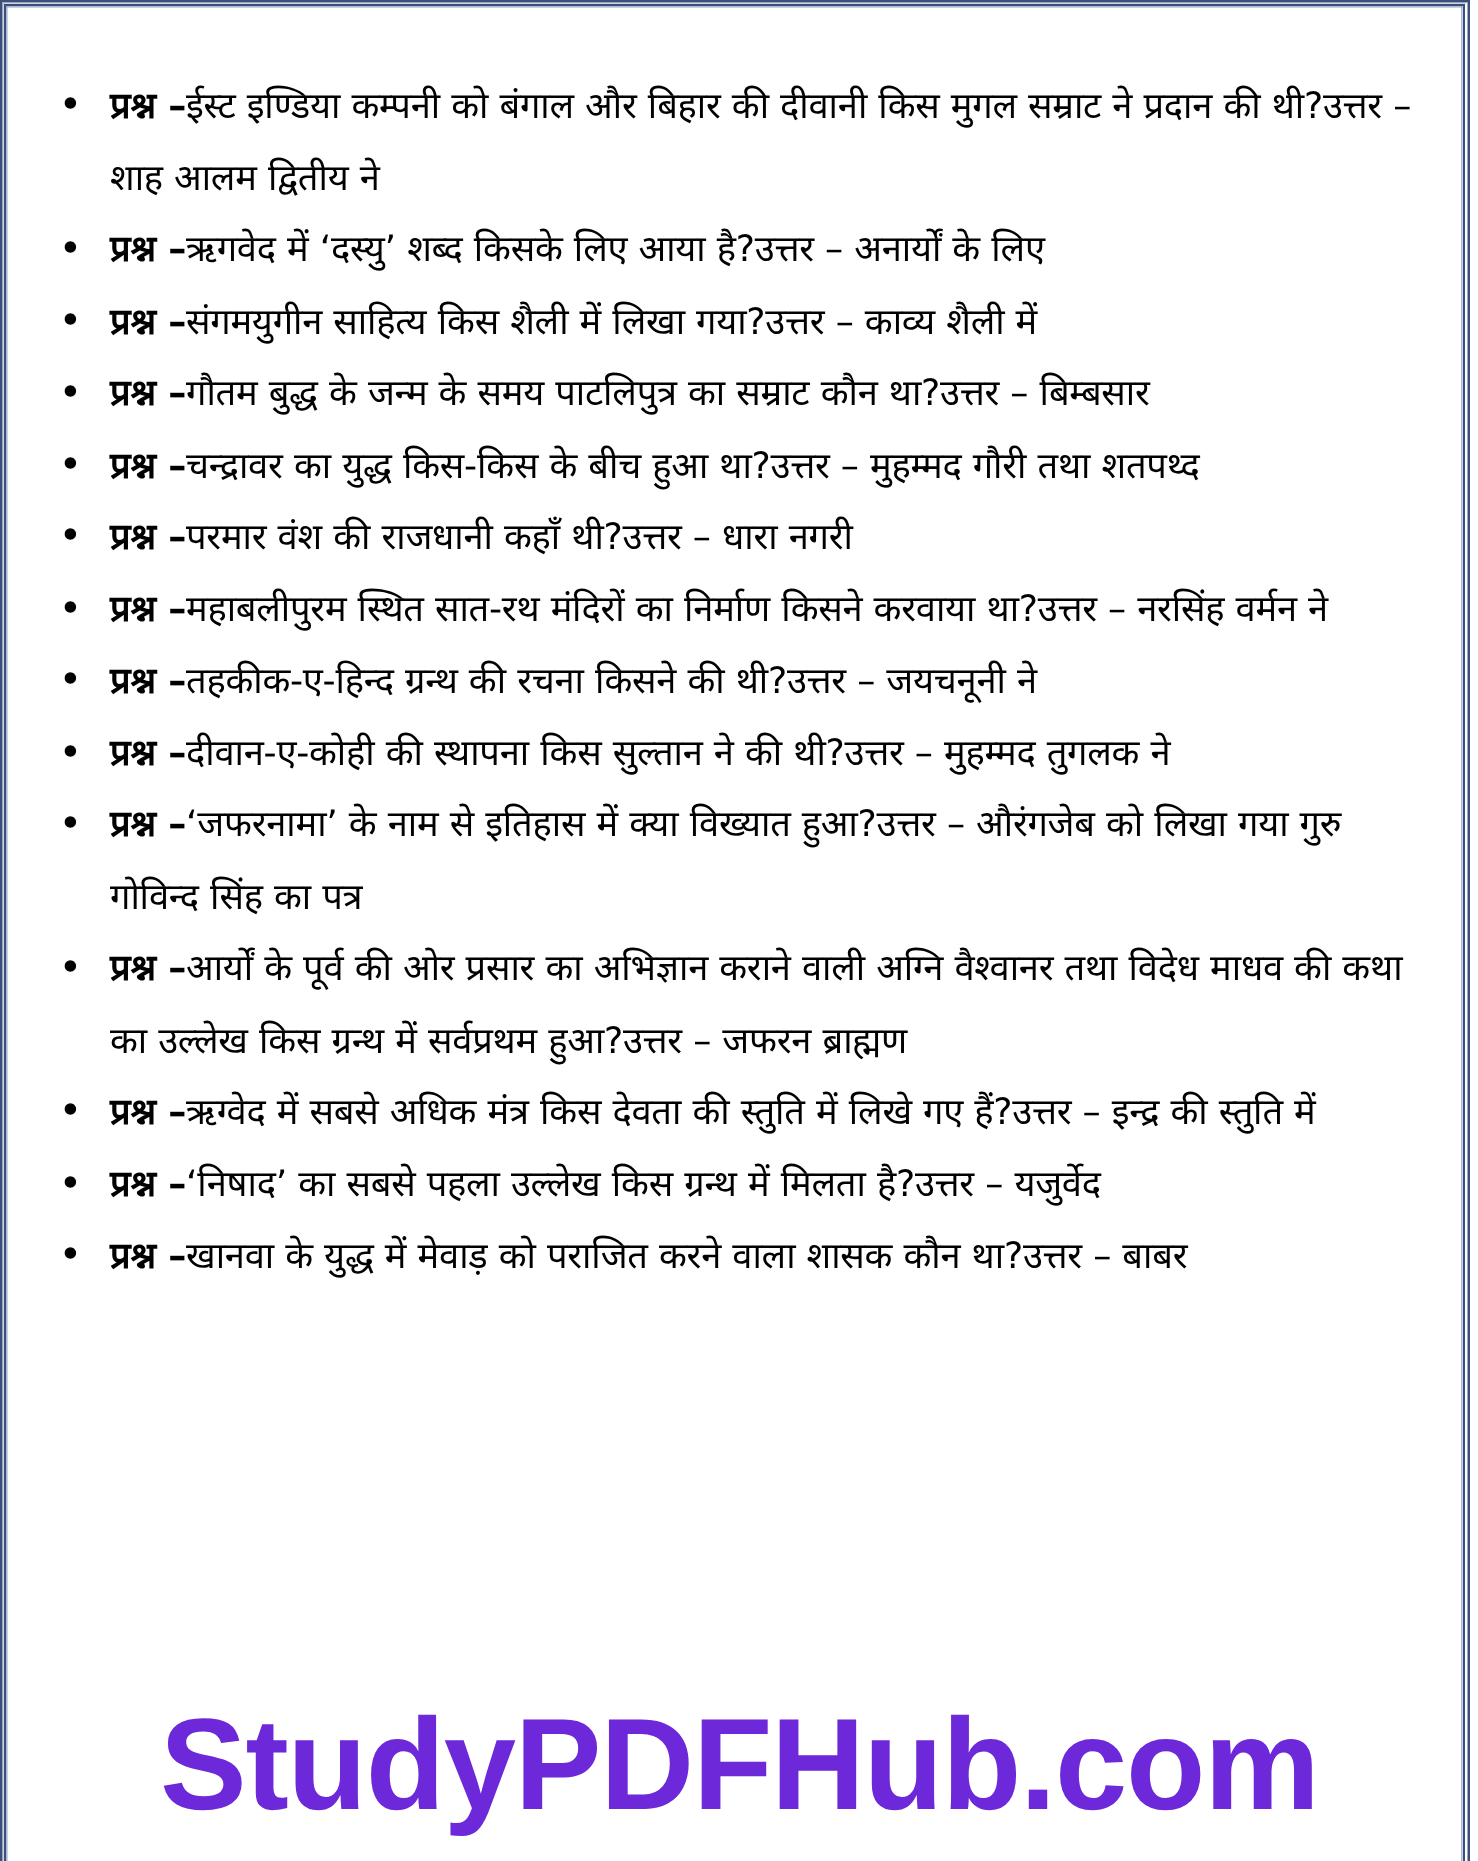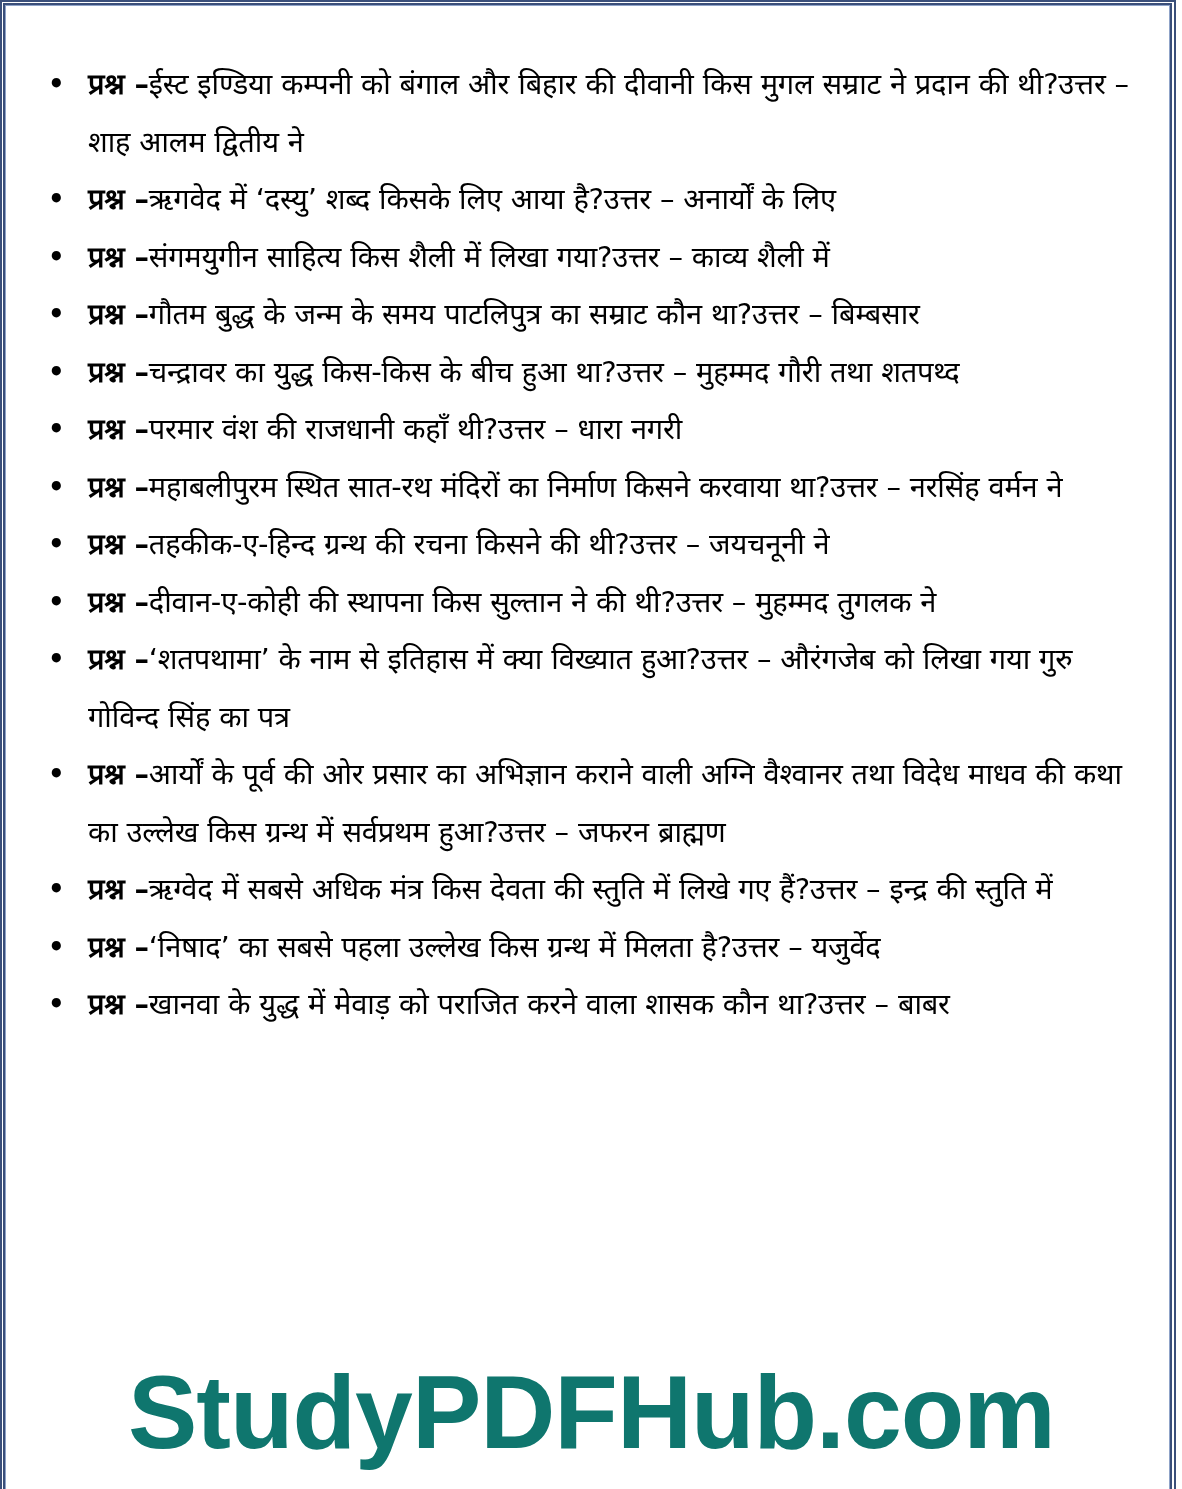--- a/index.html
+++ b/index.html
@@ -70,21 +70,21 @@
     }
     .watermark {
       position: absolute;
       left: 128px;
       top: 1352px;
       font-family: "Liberation Sans", sans-serif;
       font-weight: bold;
       font-size: 104px;
       line-height: 120px;
       letter-spacing: -1px;
-      color: #0f766e;
+      color: #6d28d9;
       white-space: nowrap;
     }
   </style>
 </head>
 <body>
 
 <div class="page-border"></div>
 
 <ul class="qa-list">
   <li class="qa-item">
@@ -118,21 +118,21 @@
   <li class="qa-item">
     <span class="bullet">•</span>
     <span class="q-label">प्रश्न –</span><span class="question">तहकीक-ए-हिन्द ग्रन्थ की रचना किसने की थी?</span><span class="a-label">उत्तर –</span> <span class="answer">जयचनूनी ने</span>
   </li>
   <li class="qa-item">
     <span class="bullet">•</span>
     <span class="q-label">प्रश्न –</span><span class="question">दीवान-ए-कोही की स्थापना किस सुल्तान ने की थी?</span><span class="a-label">उत्तर –</span> <span class="answer">मुहम्मद तुगलक ने</span>
   </li>
   <li class="qa-item">
     <span class="bullet">•</span>
-    <span class="q-label">प्रश्न –</span><span class="question">‘शतपथामा’ के नाम से इतिहास में क्या विख्यात हुआ?</span><span class="a-label">उत्तर –</span> <span class="answer">औरंगजेब को लिखा गया गुरु गोविन्द सिंह का पत्र</span>
+    <span class="q-label">प्रश्न –</span><span class="question">‘जफरनामा’ के नाम से इतिहास में क्या विख्यात हुआ?</span><span class="a-label">उत्तर –</span> <span class="answer">औरंगजेब को लिखा गया गुरु गोविन्द सिंह का पत्र</span>
   </li>
   <li class="qa-item">
     <span class="bullet">•</span>
     <span class="q-label">प्रश्न –</span><span class="question">आर्यों के पूर्व की ओर प्रसार का अभिज्ञान कराने वाली अग्नि वैश्वानर तथा विदेध माधव की कथा का उल्लेख किस ग्रन्थ में सर्वप्रथम हुआ?</span><span class="a-label">उत्तर –</span> <span class="answer">जफरन ब्राह्मण</span>
   </li>
   <li class="qa-item">
     <span class="bullet">•</span>
     <span class="q-label">प्रश्न –</span><span class="question">ऋग्वेद में सबसे अधिक मंत्र किस देवता की स्तुति में लिखे गए हैं?</span><span class="a-label">उत्तर –</span> <span class="answer">इन्द्र की स्तुति में</span>
   </li>
   <li class="qa-item">

